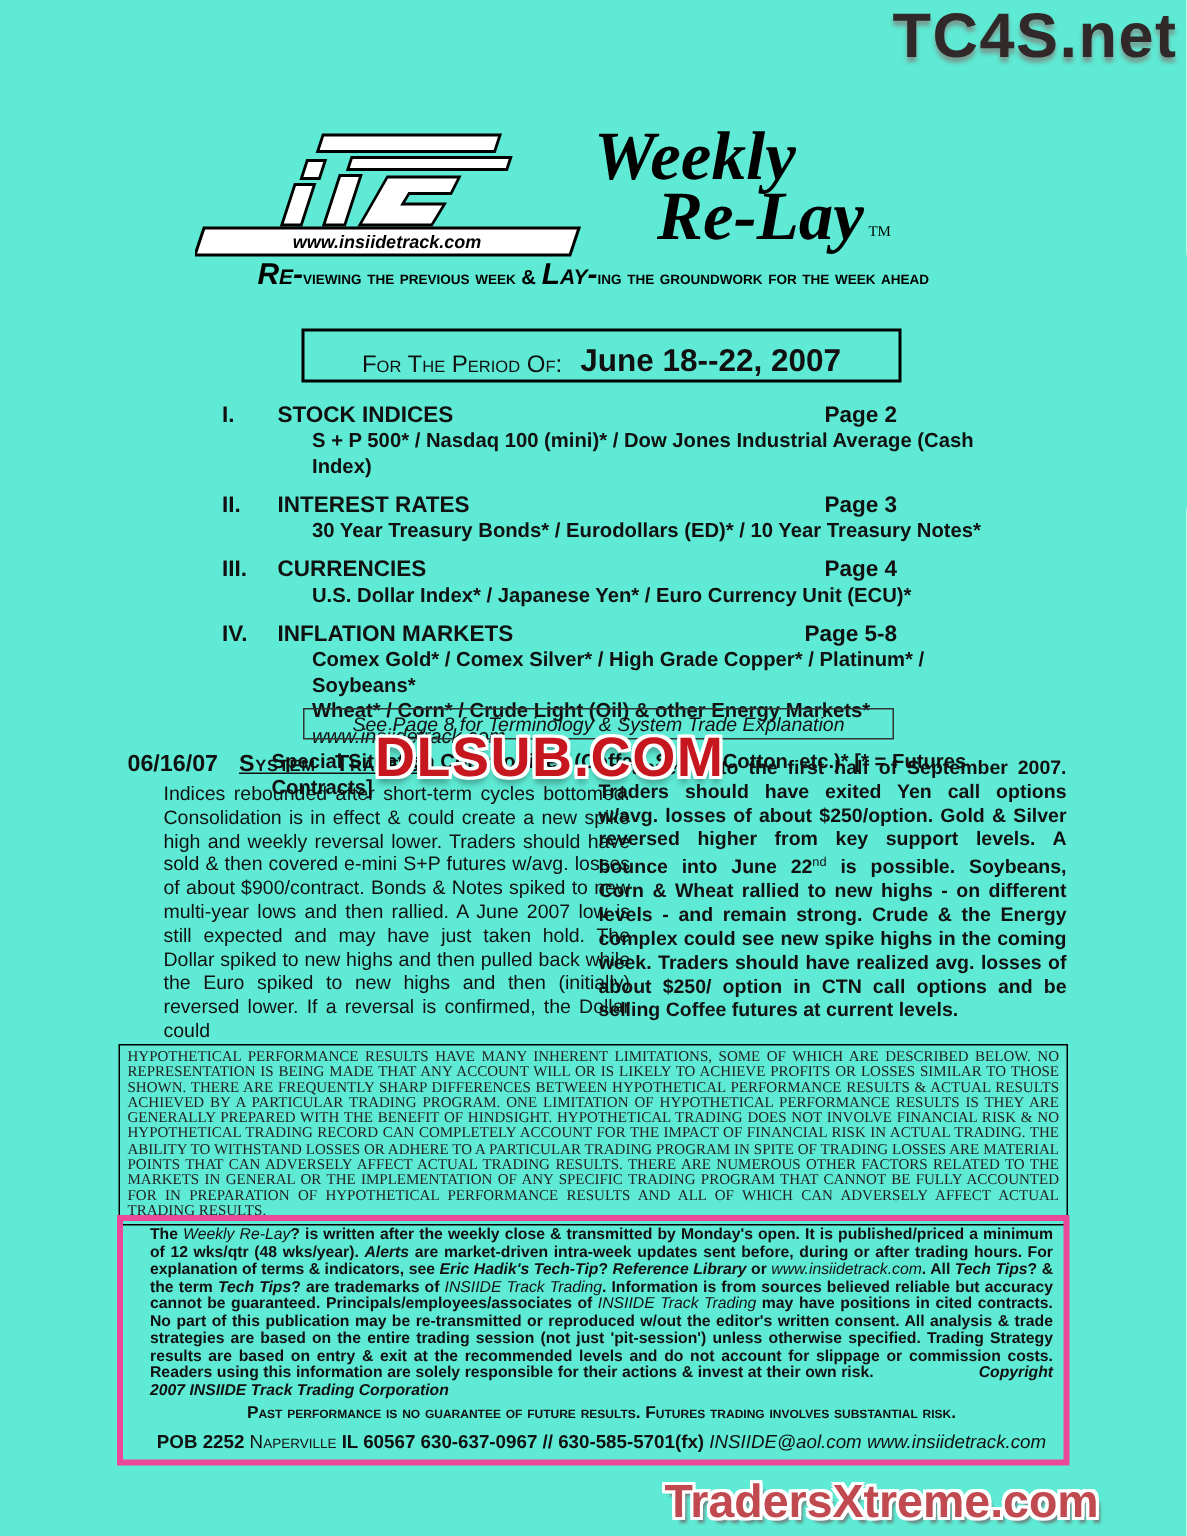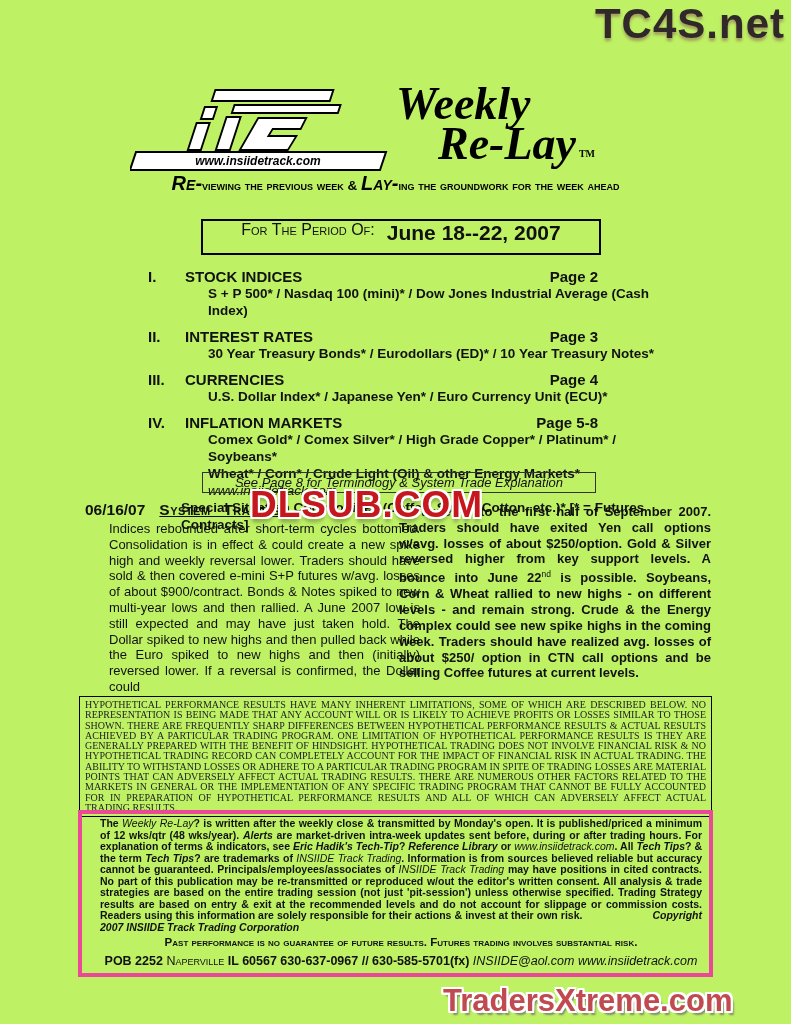--- a/index.html
+++ b/index.html
@@ -1,43 +1,43 @@
 <!DOCTYPE html>
 <html><head>
 <meta charset="utf-8">
 <style>
   html,body{margin:0;padding:0;background:#fff;}
-  .page{position:relative;width:791px;height:1024px;background:#bef264;overflow:hidden;
+  .page{position:relative;width:791px;height:1024px;background:#5eead4;overflow:hidden;
         font-family:"Liberation Sans",sans-serif;color:#111;}
 
   
   .wm-top{position:absolute;top:0px;right:6px;font-size:42px;font-weight:bold;
           letter-spacing:1px;color:#312929;text-shadow:0 3px 3px rgba(140,90,90,.55);}
   .wm-mid{position:absolute;top:484px;left:250px;font-size:37px;font-weight:bold;letter-spacing:1px;
           color:#c5171d;z-index:30;
           text-shadow:-2px -2px 0 #fff,2px -2px 0 #fff,-2px 2px 0 #fff,2px 2px 0 #fff,
                       -2px 0 0 #fff,2px 0 0 #fff,0 -2px 0 #fff,0 2px 0 #fff,0 5px 4px rgba(0,0,0,.35);}
   .wm-bottom{position:absolute;top:983px;left:443px;font-size:31px;font-weight:bold;
           color:#c04a50;z-index:30;
           text-shadow:-2px -2px 0 #fff,2px -2px 0 #fff,-2px 2px 0 #fff,2px 2px 0 #fff,
                       -2px 0 0 #fff,2px 0 0 #fff,0 -2px 0 #fff,0 2px 0 #fff,3px 4px 2px rgba(110,110,110,.8);}
 
   
   .logo{position:absolute;top:88px;left:130px;}
   .masthead-title{position:absolute;top:84px;left:396px;font-family:"Liberation Serif",serif;
           font-weight:bold;font-style:italic;font-size:46px;line-height:40px;color:#000;}
   .masthead-title .l2{margin-left:42px;}
-  .masthead-title .tm{font-size:10px;font-style:normal;font-weight:bold;margin-left:3px;vertical-align:2px;margin-top:18px;}
+  .masthead-title .tm{font-size:10px;font-style:normal;font-weight:normal;margin-left:3px;vertical-align:2px;margin-top:18px;}
   .tagline{position:absolute;top:172px;left:0;width:791px;text-align:center;font-style:italic;
           font-variant:small-caps;font-size:13.5px;color:#000;}
   .sg-lead{font-size:20px;font-weight:bold;}
 
   
   .period-box{position:absolute;top:219px;left:201px;width:396px;height:32px;border:2px solid #000;
-          display:flex;align-items:flex-start;justify-content:center;gap:12px;}
+          display:flex;align-items:flex-end;justify-content:center;gap:12px;}
   .period-label{font-variant:small-caps;font-size:16px;}
   .period-value{font-size:21px;font-weight:bold;}
 
   
   .toc{position:absolute;top:268px;left:148px;width:512px;}
   .toc-item{margin-bottom:9px;}
   .toc-head{display:flex;width:450px;font-weight:bold;font-size:15px;}
   .toc-num{width:37px;}
   .toc-page{margin-left:auto;}
   .toc-details{margin-left:60px;font-size:13.5px;line-height:17px;}

